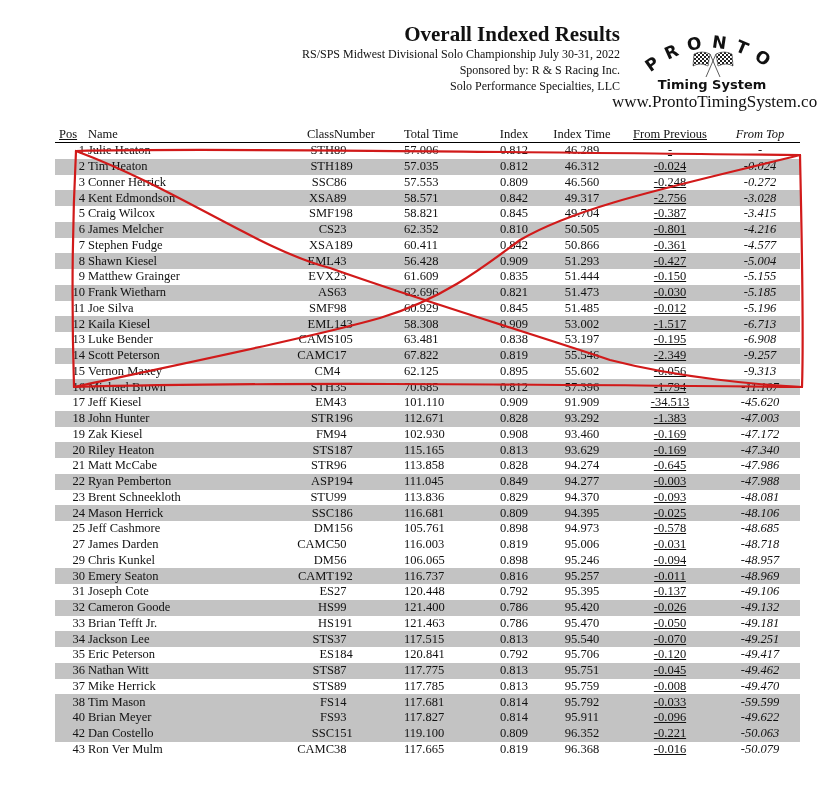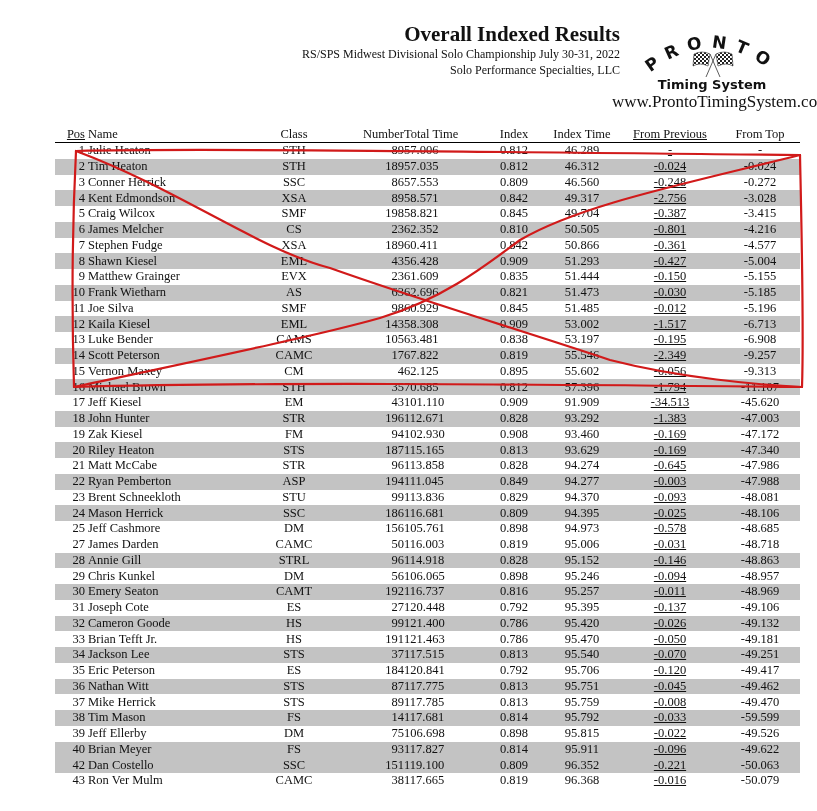--- a/index.html
+++ b/index.html
@@ -11,36 +11,37 @@
   .logo .arc { position: absolute; left: 0; top: 0; width: 200px; height: 60px; }
   .logo .ts { position: absolute; top: 55px; left: 0; width: 200px; text-align: center; font-family: "DejaVu Sans", sans-serif; font-weight: bold; font-size: 13px; }
   .logo .url { position: absolute; top: 70px; left: 0; width: 200px; text-align: center; font-size: 17px; }
   .flags { position: absolute; left: 78px; top: 28px; width: 46px; height: 28px; }
   table { position: absolute; top: 126px; left: 55px; border-collapse: collapse; font-size: 12.5px; }
   th { font-weight: normal; height: 16px; padding: 0; border-bottom: 1.5px solid #000; }
   td { height: 15.75px; padding: 0; line-height: 15px; }
   tr.shade td { background: #c3c3c3; }
   .c-pos { width: 26px; text-align: right; }
   .c-name { width: 166px; text-align: left; padding-left: 3px; }
-  .c-class { width: 80px; text-align: center; }
-  .c-num { width: 70px; text-align: right; margin-top: 12px; }
+  .c-class { width: 80px; text-align: right; }
+  .c-num { width: 70px; text-align: left; margin-top: 12px; }
   .c-tt { width: 80px; text-align: left; }
   .c-idx { width: 60px; text-align: center; }
   .c-it { width: 76px; text-align: center; }
   .c-fp { width: 100px; text-align: center; text-decoration: underline; }
-  .c-ft { width: 80px; text-align: center; }
-  th.c-pos { text-align: right; padding-left: 4px; text-decoration: underline; }
+  .c-ft { width: 80px; text-align: center; font-style: italic; }
+  th.c-pos { text-align: left; padding-left: 4px; text-decoration: underline; }
   .annot { position: absolute; left: 0; top: 0; width: 817px; height: 811px; pointer-events: none; }
 </style>
 </head>
 <body>
 
 <div class="header">
   <div class="title">Overall Indexed Results</div>
   <div class="sub">RS/SPS Midwest Divisional Solo Championship July 30-31, 2022</div>
+  <div class="sub">Sponsored by: R &amp; S Racing Inc.</div>
   <div class="sub">Solo Performance Specialties, LLC</div>
 </div>
 
 <div class="logo">
   <svg class="arc" viewBox="0 0 200 60">
     <defs>
         <path id="arcp" d="M30,58 Q100,-6 170,58"></path>
       </defs>
     <text font-family="DejaVu Sans, sans-serif" font-weight="bold" font-size="17" letter-spacing="9" fill="#111">
       <textPath href="#arcp" startOffset="7%" id="arc-text-path">PRONTO</textPath>
@@ -357,31 +358,20 @@
         <td class="c-pos">27</td>
         <td class="c-name">James Darden</td>
         <td class="c-class">CAMC</td>
         <td class="c-num">50</td>
         <td class="c-tt">116.003</td>
         <td class="c-idx">0.819</td>
         <td class="c-it">95.006</td>
         <td class="c-fp">-0.031</td>
         <td class="c-ft">-48.718</td>
       </tr>
-      <tr class="shade">
-        <td class="c-pos">28</td>
-        <td class="c-name">Annie Gill</td>
-        <td class="c-class">STRL</td>
-        <td class="c-num">96</td>
-        <td class="c-tt">114.918</td>
-        <td class="c-idx">0.828</td>
-        <td class="c-it">95.152</td>
-        <td class="c-fp">-0.146</td>
-        <td class="c-ft">-48.863</td>
-      </tr>
       <tr>
         <td class="c-pos">29</td>
         <td class="c-name">Chris Kunkel</td>
         <td class="c-class">DM</td>
         <td class="c-num">56</td>
         <td class="c-tt">106.065</td>
         <td class="c-idx">0.898</td>
         <td class="c-it">95.246</td>
         <td class="c-fp">-0.094</td>
         <td class="c-ft">-48.957</td>
@@ -477,31 +467,20 @@
       <tr class="shade">
         <td class="c-pos">38</td>
         <td class="c-name">Tim Mason</td>
         <td class="c-class">FS</td>
         <td class="c-num">14</td>
         <td class="c-tt">117.681</td>
         <td class="c-idx">0.814</td>
         <td class="c-it">95.792</td>
         <td class="c-fp">-0.033</td>
         <td class="c-ft">-59.599</td>
-      </tr>
-      <tr>
-        <td class="c-pos">39</td>
-        <td class="c-name">Jeff Ellerby</td>
-        <td class="c-class">DM</td>
-        <td class="c-num">75</td>
-        <td class="c-tt">106.698</td>
-        <td class="c-idx">0.898</td>
-        <td class="c-it">95.815</td>
-        <td class="c-fp">-0.022</td>
-        <td class="c-ft">-49.526</td>
       </tr>
       <tr class="shade">
         <td class="c-pos">40</td>
         <td class="c-name">Brian Meyer</td>
         <td class="c-class">FS</td>
         <td class="c-num">93</td>
         <td class="c-tt">117.827</td>
         <td class="c-idx">0.814</td>
         <td class="c-it">95.911</td>
         <td class="c-fp">-0.096</td>

